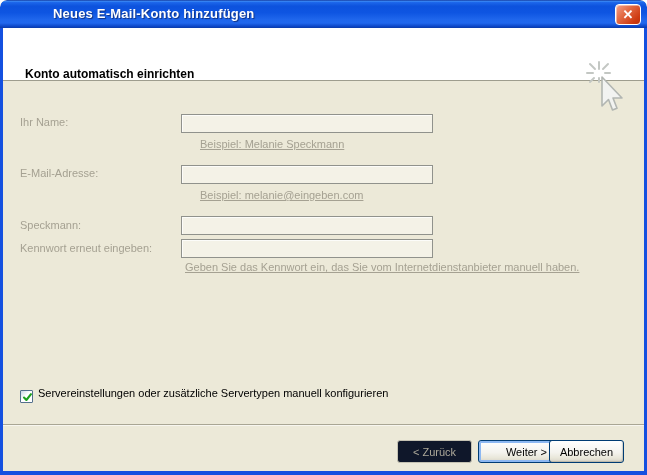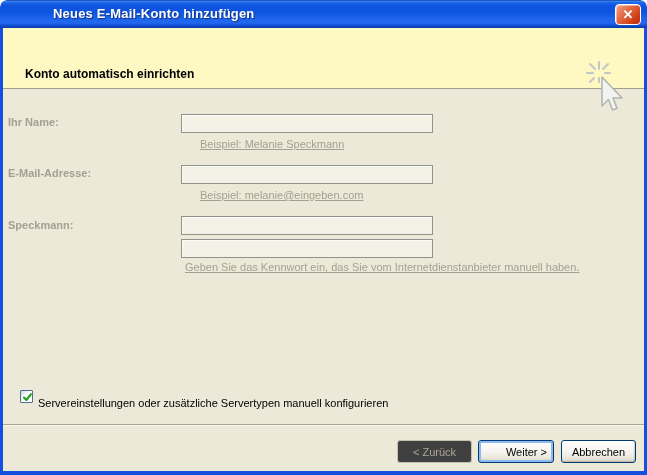--- a/index.html
+++ b/index.html
@@ -30,56 +30,56 @@
     box-shadow:inset 1px 1px 0 rgba(255,255,255,0.45);
     color:#fff; font-weight:bold; font-size:13px; line-height:19px; text-align:center;
     cursor:default;
   }
   
   .border-left  { position:absolute; top:28px; bottom:0; left:0;  width:3px; background:#1450e0; }
   .border-right { position:absolute; top:28px; bottom:0; right:0; width:3px; background:#1450e0; }
   .border-bottom{ position:absolute; left:0; right:0; bottom:0; height:4px; background:#1450e0; }
   
   .header {
-    position:absolute; top:28px; left:3px; right:3px; height:61px;
-    background:#fef9c3; border-bottom:1px solid #9e9d8e;
+    position:absolute; top:28px; left:3px; right:3px; height:53px;
+    background:#ffffff; border-bottom:1px solid #9e9d8e;
   }
   .header-title { position:absolute; left:22px; top:39px; font-weight:bold; font-size:12px; color:#000; }
   .wizard-icon { position:absolute; top:32px; right:13px; }
   
-  .field-label { position:absolute; left:8px; font-weight:bold; color:#a5a192; }
+  .field-label { position:absolute; left:20px; font-weight:normal; color:#a5a192; }
   .hint { position:absolute; color:#a5a192;text-decoration:underline; }
   .textbox {
     position:absolute; left:181px; width:252px; height:19px;
     border:1px solid #90928c; background:#f4f2e7;
     box-shadow:inset 1px 1px 0 rgba(255,255,255,0.75);
     font-family:"Liberation Sans",sans-serif; font-size:11px; padding:2px 4px;
   }
   .textbox:disabled { color:#a5a192; }
   
   .checkbox {
     position:absolute; left:20px; top:390px; width:13px; height:13px;
     border:1px solid #54708c; border-radius:1px;
     background:linear-gradient(135deg,#c9d6e3 0%, #ffffff 45%);
   }
   .checkbox svg { position:absolute; left:0; top:0; }
-  .checkbox-label { position:absolute; left:38px; top:397px; color:#000;text-align:right; }
+  .checkbox-label { position:absolute; left:38px; top:387px; color:#000;text-align:right; }
   
   .divider { position:absolute; left:3px; right:3px; top:424px; height:1px; background:#a9a694; box-shadow:0 1px 0 rgba(255,255,255,0.6); }
   .btn {
     position:absolute; top:440px; height:23px; width:75px;
     border:1px solid #003C74; border-radius:3px;
     background:linear-gradient(180deg,#ffffff 0%, #f4f3ee 55%, #e9e7da 80%, #d8d4c8 100%);
     font-family:"Liberation Sans",sans-serif; font-size:11px; color:#000;
     box-shadow:inset -1px -1px 1px rgba(130,125,110,0.35);
     text-align:center; line-height:20px; cursor:default;
   }
-  .btn-back { left:397px; border:1px solid #c5c2b3; background:#404040; color:#aca899; box-shadow:none; }
+  .btn-back { left:397px; border:1px solid #c5c2b3; background:#0f172a; color:#aca899; box-shadow:none; }
   .btn-next { left:478px; width:76px; box-shadow:inset 0 0 0 2px #8db8f2, inset -1px -1px 1px rgba(130,125,110,0.25);text-align:right; }
-  .btn-cancel { left:561px; }
+  .btn-cancel { left:549px; }
 </style>
 </head>
 <body>
 
 <div class="window">
 
   <div class="titlebar">
     <span class="titlebar-text">Neues E-Mail-Konto hinzufügen</span>
     <div class="close-btn">
       <span>✕</span>
@@ -110,20 +110,21 @@
   <input class="textbox" style="top: 114px;" type="text" disabled="" value="">
   <span class="hint" style="left:200px; top:138px">Beispiel: Melanie Speckmann</span>
 
   <span class="field-label" style="top:167px">E-Mail-Adresse:</span>
   <input class="textbox" style="top: 165px;" type="text" disabled="" value="">
   <span class="hint" style="left:200px; top:189px">Beispiel: melanie@eingeben.com</span>
 
   <span class="field-label" style="top:219px">Speckmann:</span>
   <input class="textbox" style="top: 216px;" type="text" disabled="" value="">
 
+  <span class="field-label" style="top:242px">Kennwort erneut eingeben:</span>
   <input class="textbox" style="top: 239px;" type="text" disabled="" value="">
   <span class="hint" style="left:185px; top:261px">Geben Sie das Kennwort ein, das Sie vom Internetdienstanbieter manuell haben.</span>
 
   <div class="checkbox">
     <svg width="13" height="13" viewBox="0 0 13 13">
       <path d="M3,6.5 L5.4,9 L10,3.2" fill="none" stroke="#1ea11e" stroke-width="2.1" stroke-linecap="round" stroke-linejoin="round"></path>
     </svg>
   </div>
   <span class="checkbox-label">Servereinstellungen oder zusätzliche Servertypen manuell konfigurieren</span>
 

